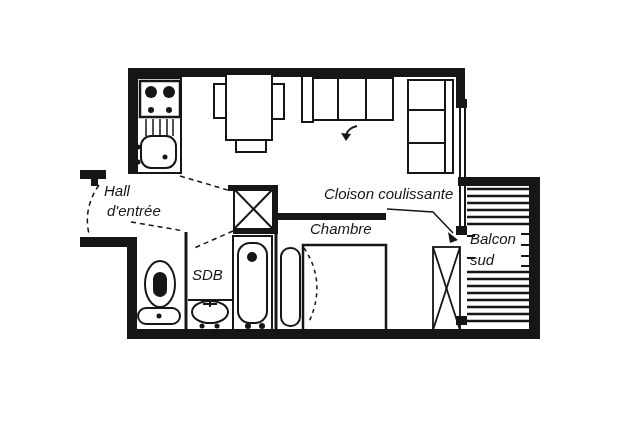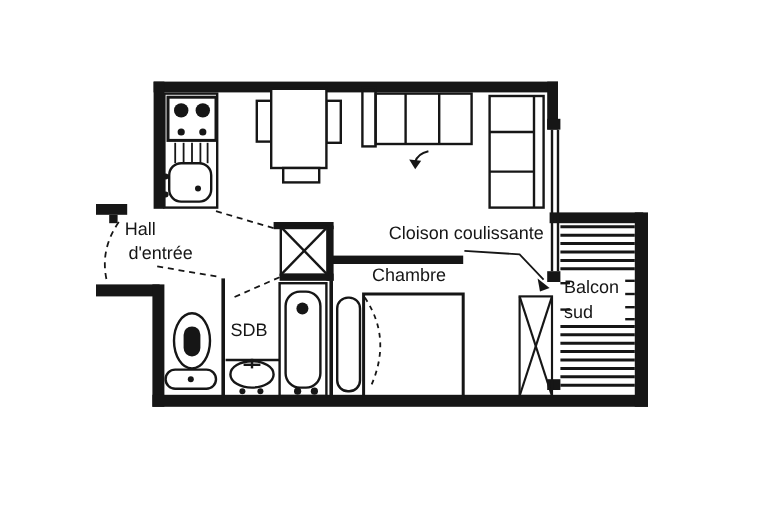--- a/index.html
+++ b/index.html
@@ -1,17 +1,17 @@
 <!DOCTYPE html>
 <html><head>
 <meta charset="utf-8">
 <style>
   html,body{margin:0;padding:0;background:#ffffff;}
   .canvas{position:relative;width:640px;height:427px;background:#ffffff;overflow:hidden;
-          font-family:"Liberation Sans", sans-serif;}
+          font-family:"Liberation Sans", sans-serif;font-style:italic;}
   svg{position:absolute;left:0;top:0;}
   .lbl{font-family:"Liberation Sans", sans-serif;font-size:15px;fill:#161616;}
 </style>
 </head>
 <body>
 
 <div class="canvas">
 <svg width="640" height="427" viewBox="0 0 640 427">
 
   <g fill="#161616" stroke="none">

